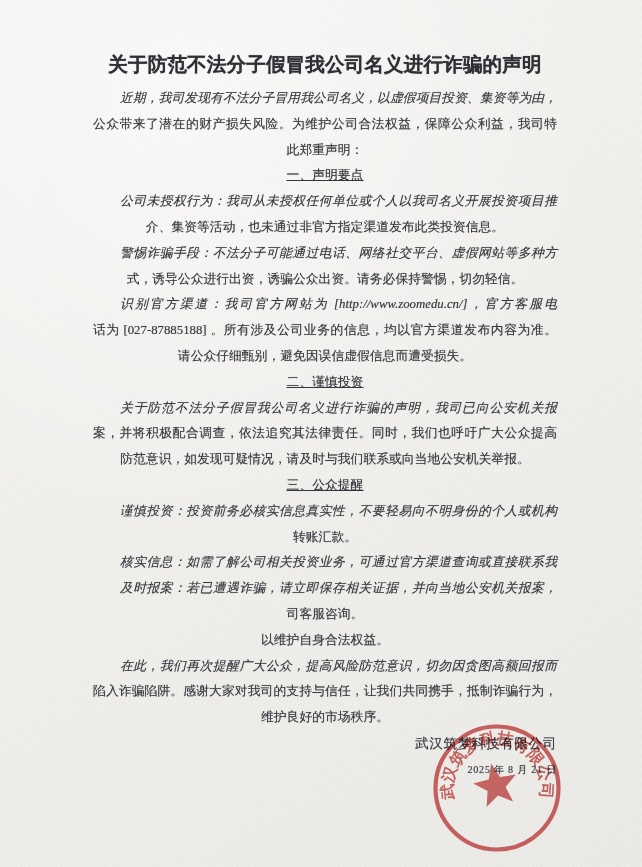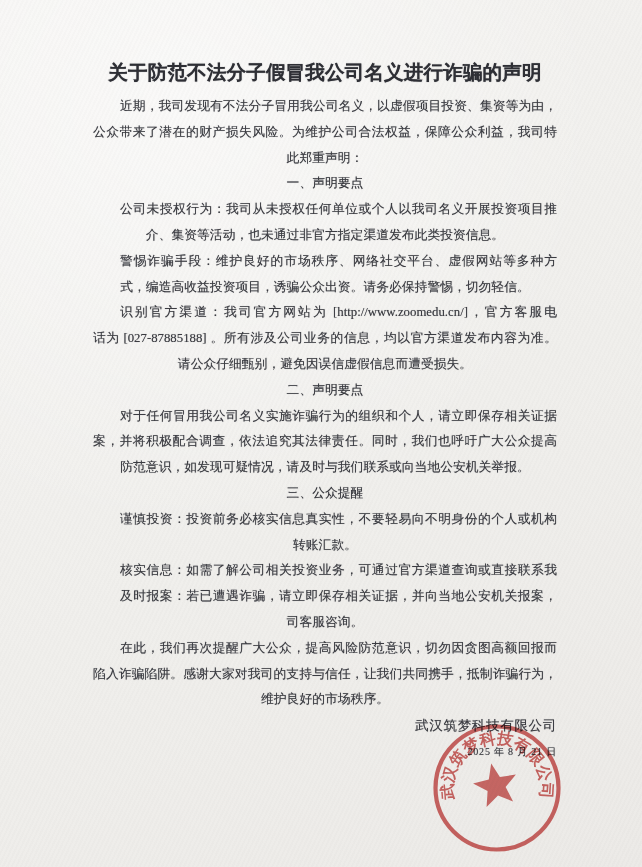--- a/index.html
+++ b/index.html
@@ -13,21 +13,21 @@
     width: 642px; height: 867px;
     overflow: hidden;
     color: #3b3c42;
     background:
       repeating-linear-gradient(115deg, rgba(0,0,0,0.012) 0 2px, rgba(255,255,255,0.012) 2px 4px),
       radial-gradient(120% 90% at 28% 12%, rgba(255,255,255,0.55), rgba(255,255,255,0) 55%),
       linear-gradient(150deg, #f5f4f2 0%, #f0efec 55%, #eceae7 100%);
   }
   .doc {
     position: absolute;
-    left: 93px; top: 12px;
+    left: 93px; top: 4px;
     width: 464px;
   }
   .title {
     margin-top: 49px;
     height: 24px; line-height: 24px;
     text-align: center;
     font-size: 19.5px;
     font-weight: bold;
     color: #2e2f35;
     letter-spacing: 0.2px;
@@ -37,22 +37,22 @@
   .lines { margin-top: 9px; }
   .ln {
     font-size: 12.8px;
     height: 25.8px;
     line-height: 25.8px;
     white-space: nowrap;
     text-shadow: 0 0 0.7px rgba(59,60,66,0.55);
     text-align: center;
   }
   .ln.fill { text-align: justify; text-align-last: justify; }
-  .ln.ind  { text-indent: 27px; }
-  .ln.head { color: #35363c; }
+  .ln.ind  { text-indent: 27px; font-style: italic; }
+  .ln.head { color: #35363c; text-decoration: underline; }
   .ln.right { text-align: right; text-align-last: right; }
   .ln.sig  { font-size: 13.6px; letter-spacing: 0.6px; }
   .ln.date { font-size: 10px; letter-spacing: 0.8px; }
   .seal {
     position: absolute;
     left: 422px; top: 713px;
     width: 150px; height: 150px;
     mix-blend-mode: multiply;
     opacity: 0.93;
     filter: blur(0.35px);
@@ -69,35 +69,36 @@
 <div class="page">
   <div class="doc">
     <div class="title">关于防范不法分子假冒我公司名义进行诈骗的声明</div>
     <div class="lines">
         <div class="ln fill ind">近期，我司发现有不法分子冒用我公司名义，以虚假项目投资、集资等为由，</div>
         <div class="ln fill">公众带来了潜在的财产损失风险。为维护公司合法权益，保障公众利益，我司特</div>
         <div class="ln">此郑重声明：</div>
         <div class="ln head">一、声明要点</div>
         <div class="ln fill ind">公司未授权行为：我司从未授权任何单位或个人以我司名义开展投资项目推</div>
         <div class="ln">介、集资等活动，也未通过非官方指定渠道发布此类投资信息。</div>
-        <div class="ln fill ind">警惕诈骗手段：维护良好的市场秩序、网络社交平台、虚假网站等多种方</div>
-        <div class="ln">式，编造高收益投资项目，诱骗公众出资。请务必保持警惕，切勿轻信。</div>
+        <div class="ln fill ind">警惕诈骗手段：不法分子可能通过电话、网络社交平台、虚假网站等多种方</div>
+        <div class="ln">式，诱导公众进行出资，诱骗公众出资。请务必保持警惕，切勿轻信。</div>
         <div class="ln fill ind">识别官方渠道：我司官方网站为 [http://www.zoomedu.cn/]，官方客服电</div>
         <div class="ln fill">话为 [027-87885188] 。所有涉及公司业务的信息，均以官方渠道发布内容为准。</div>
         <div class="ln">请公众仔细甄别，避免因误信虚假信息而遭受损失。</div>
-        <div class="ln head">二、声明要点</div>
-        <div class="ln fill ind">对于任何冒用我公司名义实施诈骗行为的组织和个人，请立即保存相关证据</div>
+        <div class="ln head">二、谨慎投资</div>
+        <div class="ln fill ind">关于防范不法分子假冒我公司名义进行诈骗的声明，我司已向公安机关报</div>
         <div class="ln fill">案，并将积极配合调查，依法追究其法律责任。同时，我们也呼吁广大公众提高</div>
         <div class="ln">防范意识，如发现可疑情况，请及时与我们联系或向当地公安机关举报。</div>
         <div class="ln head">三、公众提醒</div>
         <div class="ln fill ind">谨慎投资：投资前务必核实信息真实性，不要轻易向不明身份的个人或机构</div>
         <div class="ln">转账汇款。</div>
         <div class="ln fill ind">核实信息：如需了解公司相关投资业务，可通过官方渠道查询或直接联系我</div>
         <div class="ln fill ind">及时报案：若已遭遇诈骗，请立即保存相关证据，并向当地公安机关报案，</div>
         <div class="ln">司客服咨询。</div>
+        <div class="ln">以维护自身合法权益。</div>
         <div class="ln fill ind">在此，我们再次提醒广大公众，提高风险防范意识，切勿因贪图高额回报而</div>
         <div class="ln fill">陷入诈骗陷阱。感谢大家对我司的支持与信任，让我们共同携手，抵制诈骗行为，</div>
         <div class="ln">维护良好的市场秩序。</div>
         <div class="ln right sig">武汉筑梦科技有限公司</div>
         <div class="ln right date">2025 年 8 月 21 日</div>
       </div>
   </div>
 
   <svg class="seal" viewBox="0 0 150 150">
     <circle cx="75" cy="75" r="61.5" fill="none" stroke-width="4.2" opacity="0.85" stroke="#c5403d"></circle>

